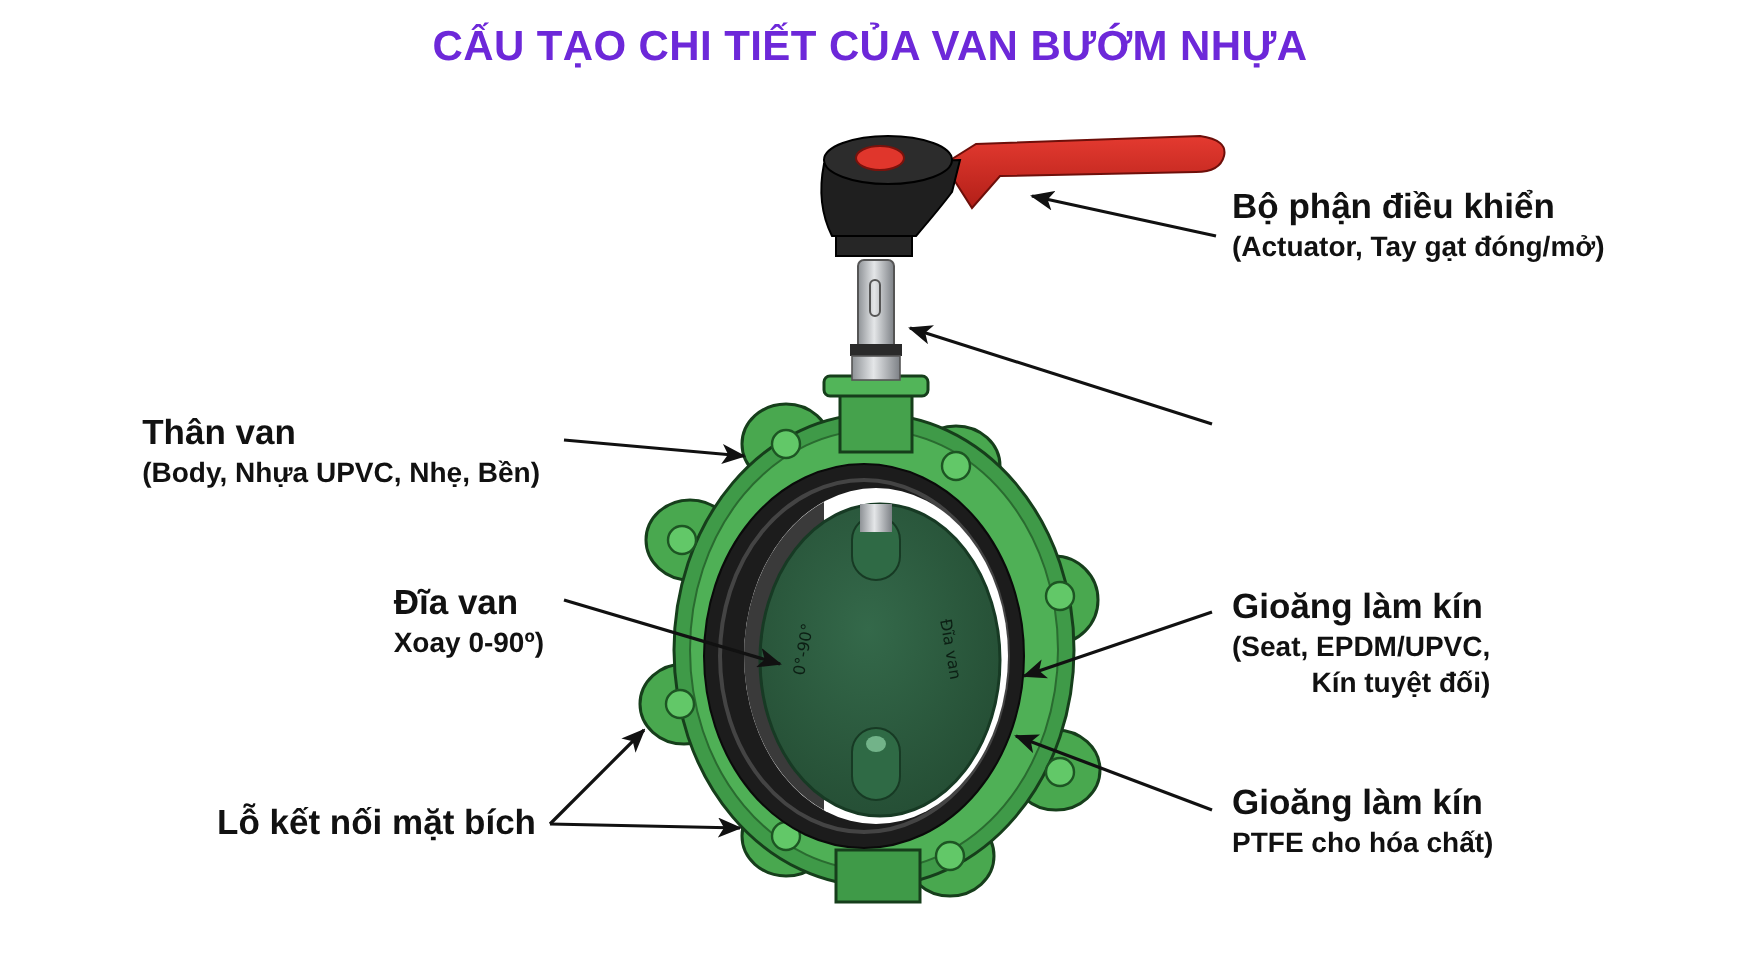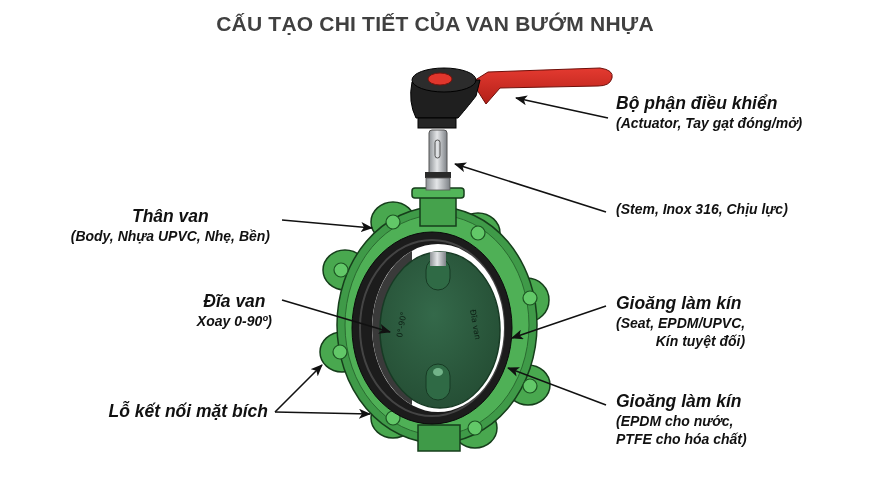--- a/index.html
+++ b/index.html
@@ -1,21 +1,21 @@
 <!DOCTYPE html>
 <html><head>
 <meta charset="utf-8">
 <style>
   html, body { margin: 0; padding: 0; background: #ffffff; }
   body { width: 870px; height: 478px; position: relative; overflow: hidden; font-family: "Liberation Sans", "DejaVu Sans", sans-serif; color: #111; }
-  .title { position: absolute; left: 0; top: 12px; width: 870px; text-align: center; font-size: 21px; font-weight: bold; letter-spacing: 0.2px; color: #404040; }
-  .lbl { position: absolute; white-space: nowrap; font-style: italic; }
+  .title { position: absolute; left: 0; top: 12px; width: 870px; text-align: center; font-size: 21px; font-weight: bold; letter-spacing: 0.2px; color: #6d28d9; }
+  .lbl { position: absolute; white-space: nowrap; }
   .lbl .h { font-size: 17.5px; font-weight: bold; line-height: 22px; display: block; }
   .lbl .s { font-size: 14px; font-weight: bold; line-height: 18px; display: block; }
-  .right { text-align: center; }
+  .right { text-align: left; }
   svg.art { position: absolute; left: 0; top: 0; }
 </style>
 </head>
 <body>
 
 <div class="title">CẤU TẠO CHI TIẾT CỦA VAN BƯỚM NHỰA</div>
 
 <svg class="art" width="870" height="478" viewBox="0 0 870 478">
   <defs>
     <marker id="ah" markerWidth="12" markerHeight="10" refX="11" refY="5" orient="auto" markerUnits="userSpaceOnUse">
@@ -114,32 +114,30 @@
     <line x1="275" y1="412" x2="370" y2="414" marker-end="url(#ah)"></line>
   </g>
 </svg>
 
 <div class="lbl" style="left:616px; top:92px;">
   <span class="h">Bộ phận điều khiển</span>
   <span class="s">(Actuator, Tay gạt đóng/mở)</span>
 </div>
 
 <div class="lbl" style="left:616px; top:200px;">
-  <span class="s">(Stem, Inox 316, Chịu lực)</span>
 </div>
 
 <div class="lbl" style="left:616px; top:292px;">
   <span class="h">Gioăng làm kín</span>
   <span class="s">(Seat, EPDM/UPVC,</span>
   <span class="s" style="padding-left:10px;text-align:right;">Kín tuyệt đối)</span>
 </div>
 
 <div class="lbl" style="left:616px; top:390px;">
   <span class="h">Gioăng làm kín</span>
-  <span class="s">(EPDM cho nước,</span>
   <span class="s">PTFE cho hóa chất)</span>
 </div>
 
 <div class="lbl right" style="right:600px; top:205px;">
   <span class="h">Thân van</span>
   <span class="s">(Body, Nhựa UPVC, Nhẹ, Bền)</span>
 </div>
 
 <div class="lbl right" style="right:598px; top:290px;">
   <span class="h">Đĩa van</span>

